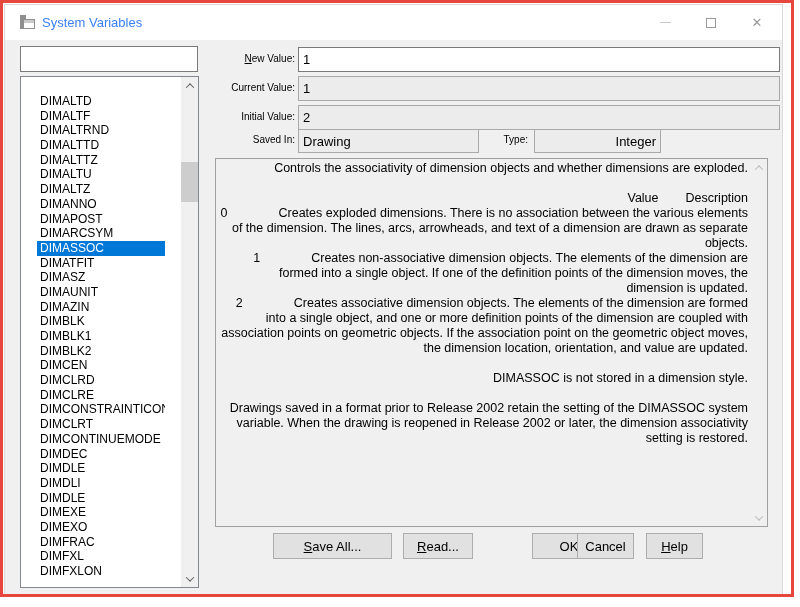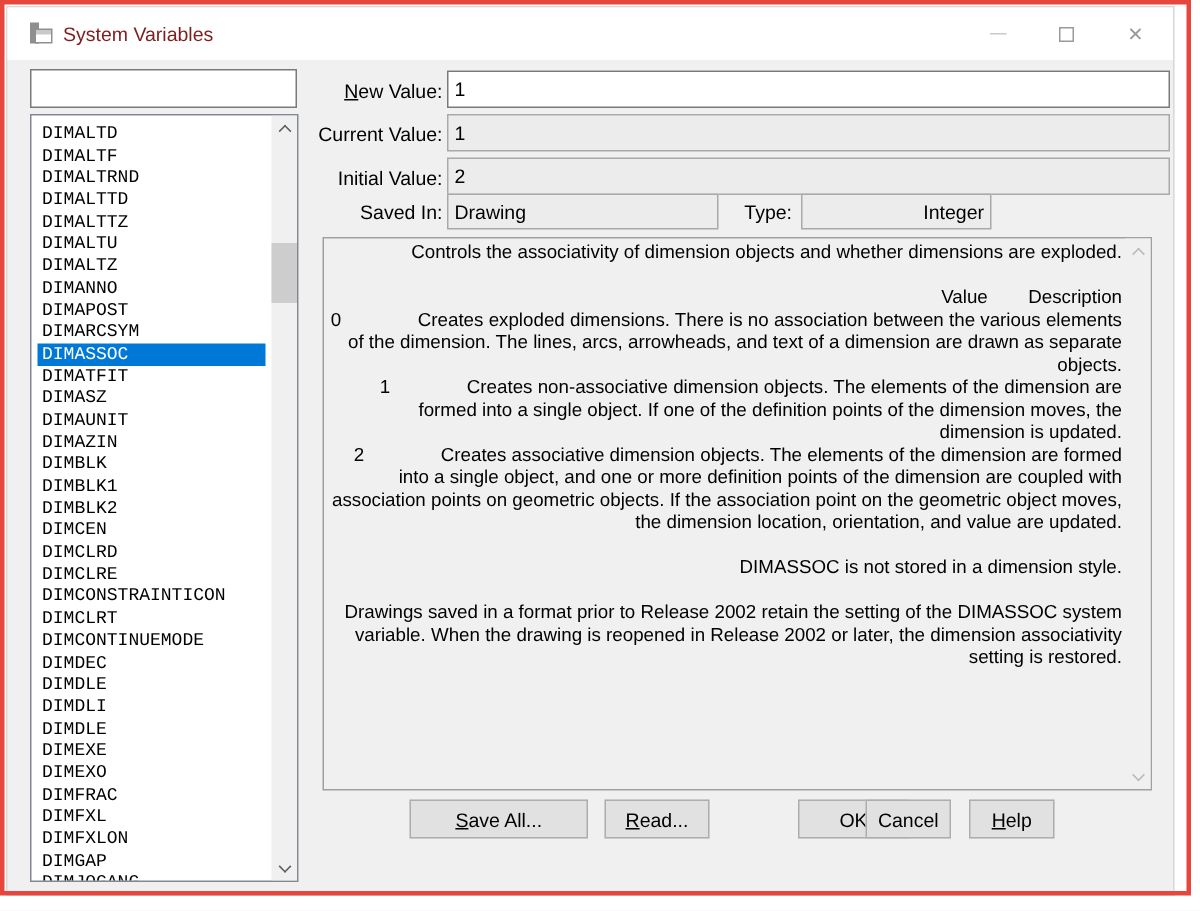--- a/index.html
+++ b/index.html
@@ -20,55 +20,55 @@
   }
   .dialog-bg{
     position:absolute;left:4px;top:4px;width:779px;height:593px;
     background:#f0f0f0;border:1px solid #d9d9d9;
   }
   .titlebar{
     position:absolute;left:5px;top:5px;width:777px;height:35px;
     background:#fff;display:flex;align-items:center;
   }
   .app-icon{margin-left:14px;width:17px;height:17px;flex:0 0 auto;}
-  .title-text{margin-left:6px;font-size:13px;color:#7f1d1d;}
+  .title-text{margin-left:6px;font-size:13px;color:#3b82f6;}
   .win-controls{position:absolute;right:2px;top:0;height:35px;display:flex;}
   .win-btn{width:46px;height:35px;display:flex;align-items:center;justify-content:center;}
   .glyph-min{display:block;width:11px;height:0;border-top:1px solid #c9c9c9;}
   .glyph-max{display:block;width:10px;height:10px;border:1px solid #9a9a9a;}
   .glyph-close{font-size:13px;color:#9a9a9a;line-height:1;}
 
   .filter-input{
     position:absolute;left:20px;top:46px;width:178px;height:26px;
     border:1px solid #7a7a7a;background:#fff;font:13px "Liberation Sans",sans-serif;
     padding:0 4px;outline:none;
   }
   .listbox{
     position:absolute;left:20px;top:76px;width:179px;height:512px;
     background:#fff;border:1px solid #828790;overflow:hidden;
   }
-  .list-items{position:absolute;left:0;top:1px;right:17px;bottom:0;margin:0;padding:4px;list-style:none;overflow:hidden;font-family:Liberation Mono, monospace;}
+  .list-items{position:absolute;left:0;top:1px;right:17px;bottom:0;margin:12px;padding:4px;list-style:none;overflow:hidden;}
   .list-items li{
     height:14.7px;line-height:14.7px;font-size:12px;padding-left:3px;
     white-space:nowrap;overflow:hidden;cursor:default;
   }
   .list-items li.selected{background:var(--sel);color:#fff;}
 
   .sb{position:absolute;top:0;right:0;bottom:0;width:17px;background:#f0f0f0;}
   .sb-btn{position:absolute;left:0;width:17px;height:17px;display:flex;align-items:center;justify-content:center;}
   .sb-btn.up{top:0;}
   .sb-btn.down{bottom:0;}
   .chev{display:block;width:6px;height:6px;border-left:1px solid #5c5c5c;border-top:1px solid #5c5c5c;}
   .chev.up{transform:rotate(45deg) translate(1px,1px);}
   .chev.down{transform:rotate(225deg) translate(1px,1px);}
   .chev.dim{border-color:#b8b8b8;}
   .sb-thumb{position:absolute;left:0;width:17px;background:#cdcdcd;}
 
   .fld-label{
-    position:absolute;font-size:13px;text-align:right;white-space:nowrap;
+    position:absolute;font-size:10px;text-align:right;white-space:nowrap;
   }
   .mn{text-decoration:underline;}
   .txt-input{
     position:absolute;border:1px solid #7a7a7a;background:#fff;
     font:13px "Liberation Sans",sans-serif;padding:0 4px;outline:none;color:#000;
   }
   .txt-input.ro{background:#ececec;border-color:#a9a9a9;}
 
   .desc-box{
     position:absolute;left:215px;top:158px;width:553px;height:369px;

